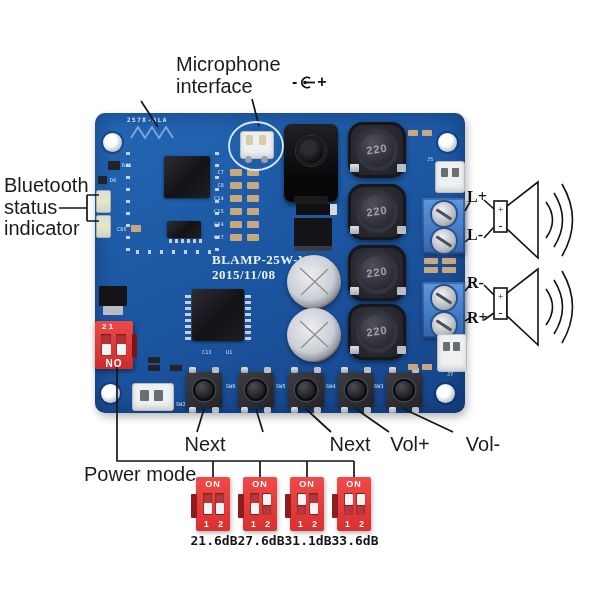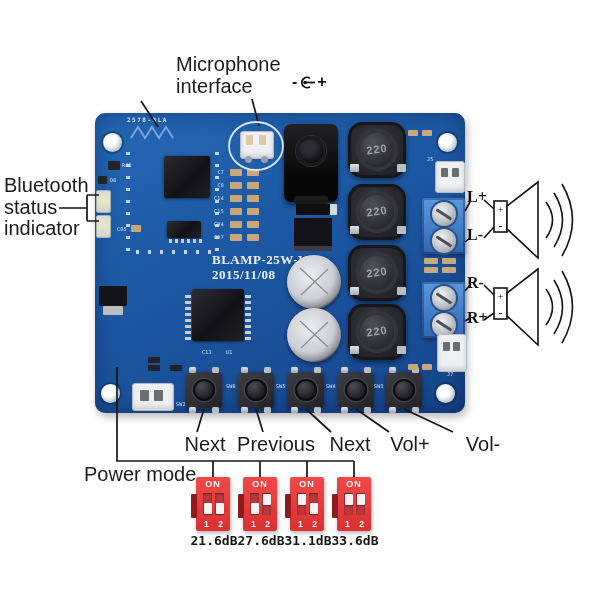--- a/index.html
+++ b/index.html
@@ -115,21 +115,20 @@
       <circle cx="7" cy="7.5" r="1.8" fill="#111"></circle>
       <path d="M7,7.5 H17" stroke="#111" stroke-width="1.8"></path>
     </svg>
     <span>+</span>
   </div>
 
   <div class="ann" style="left:4px;top:175px;width:92px">Bluetooth status indicator</div>
   <div class="ann" style="left:84px;top:464px;white-space:nowrap">Power mode</div>
 
   <div class="btnlbl" style="left:180px;width:50px">Next</div>
-  <div class="btnlbl" style="left:230px;width:92px">Previous</div>
   <div class="btnlbl" style="left:324px;width:52px">Next</div>
   <div class="btnlbl" style="left:384px;width:52px">Vol+</div>
   <div class="btnlbl" style="left:457px;width:52px">Vol-</div>
 
   <div class="chan" style="left:467px;top:188px">L+</div>
   <div class="chan" style="left:467px;top:226px">L-</div>
   <div class="chan" style="left:467px;top:274px">R-</div>
   <div class="chan" style="left:467px;top:309px">R+</div>
 
   <div class="board"></div>
@@ -211,20 +210,31 @@
 
   <div class="ecap" style="top:255px"></div>
   <div class="ecap" style="top:308px"></div>
 
   <div class="chip" style="left:192px;top:289px;width:52px;height:52px"></div>
   <div class="pinrow" style="left:185px;top:295px;width:6px;height:3px;box-shadow:0 6px #c9ced4,0 12px #c9ced4,0 18px #c9ced4,0 24px #c9ced4,0 30px #c9ced4,0 36px #c9ced4,0 42px #c9ced4"></div>
   <div class="pinrow" style="left:245px;top:295px;width:6px;height:3px;box-shadow:0 6px #c9ced4,0 12px #c9ced4,0 18px #c9ced4,0 24px #c9ced4,0 30px #c9ced4,0 36px #c9ced4,0 42px #c9ced4"></div>
   <div class="sk" style="left:202px;top:349px">C13</div>
   <div class="sk" style="left:226px;top:349px">U1</div>
 
+  <div class="odip">
+    <div class="p21">2 1</div>
+    <div class="tr" style="left:6px">
+        <div class="onub"></div>
+      </div>
+    <div class="tr" style="left:21px">
+        <div class="onub"></div>
+      </div>
+    <div class="no">NO</div>
+    <div class="otab"></div>
+  </div>
   <div class="dark" style="left:99px;top:286px;width:28px;height:20px;background:#141418"></div>
   <div style="position:absolute;left:103px;top:306px;width:20px;height:9px;background:#b9bcc0;border-radius:1px"></div>
 
   <div class="jst" style="left:132px;top:383px;width:40px;height:26px"></div>
   <div class="slot" style="left:140px;top:390px;width:9px;height:11px"></div>
   <div class="slot" style="left:154px;top:390px;width:9px;height:11px"></div>
   <div class="dark" style="left:148px;top:357px;width:12px;height:6px"></div>
   <div class="dark" style="left:148px;top:365px;width:12px;height:6px"></div>
   <div class="dark" style="left:170px;top:365px;width:12px;height:6px"></div>
 

